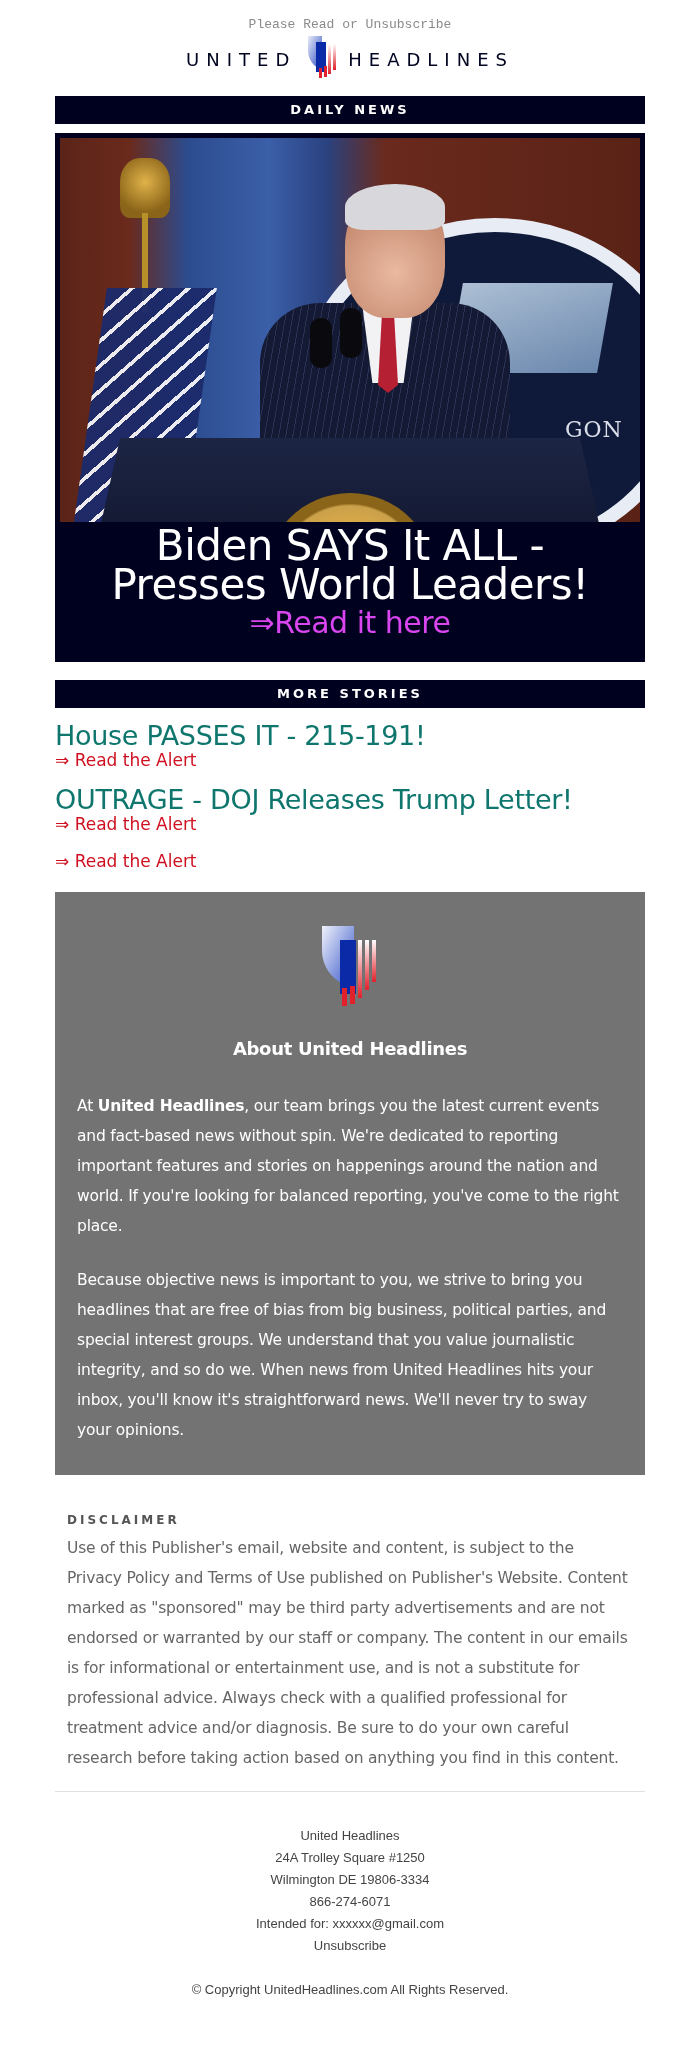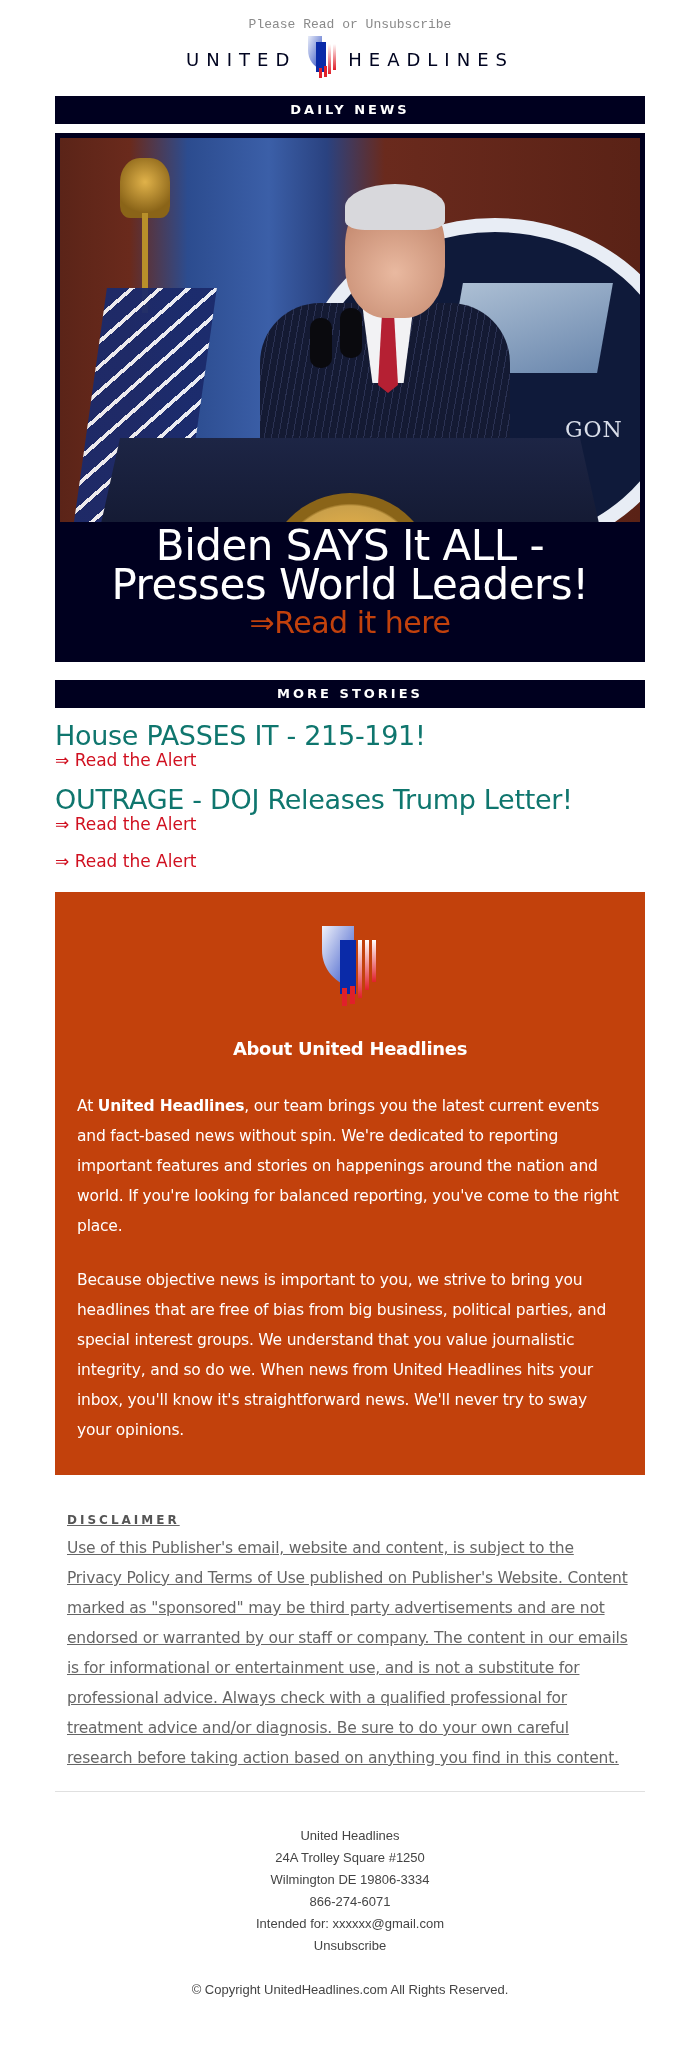--- a/index.html
+++ b/index.html
@@ -25,32 +25,32 @@
   .photo-head { position: absolute; left: 85px; top: 0; width: 100px; height: 130px; border-radius: 45% 45% 40% 40%; background: radial-gradient(circle at 50% 65%, #e9b9a0, #c58a70 70%); }
   .photo-hair { position: absolute; left: 85px; top: -4px; width: 100px; height: 46px; border-radius: 50% 50% 20% 20%; background: #d8d8dc; }
   .photo-body { position: absolute; left: 0; top: 115px; width: 250px; height: 220px; border-radius: 60px 60px 0 0; background: repeating-linear-gradient(100deg, #141a33 0 6px, #2a3152 6px 7px); }
   .photo-shirt { position: absolute; left: 102px; top: 115px; width: 52px; height: 80px; background: #f2f2f4; clip-path: polygon(0 0,100% 0, 80% 100%, 20% 100%); }
   .photo-tie { position: absolute; left: 118px; top: 125px; width: 20px; height: 80px; background: #b52033; clip-path: polygon(20% 0,80% 0,100% 90%,50% 100%,0 90%); }
   .photo-mic { position: absolute; width: 22px; height: 50px; border-radius: 10px; background: #0a0a0e; }
   .photo-podium { position: absolute; left: 40px; top: 300px; width: 500px; height: 90px; background: linear-gradient(#1d2545, #141a33); clip-path: polygon(4% 0, 96% 0, 100% 100%, 0 100%); }
   .photo-podium-seal { position: absolute; left: 205px; top: 355px; width: 170px; height: 170px; border-radius: 50%; background: radial-gradient(circle, #1b2a66 45%, #d9a949 46%, #caa04a 60%, #8a6418 62%); }
   .hero-caption { text-align: center; padding: 4px 20px 20px 20px; }
   .hero-title { color: #fff; font-family: "DejaVu Sans", sans-serif; font-size: 42px; line-height: 39px; letter-spacing: -0.5px; }
-  .hero-link { display: inline-block; color: #c2410c; font-size: 30px; line-height: 38px; text-decoration: none; letter-spacing: -0.5px; }
+  .hero-link { display: inline-block; color: #d946ef; font-size: 30px; line-height: 38px; text-decoration: none; letter-spacing: -0.5px; }
   .more-bar { margin-top: 18px; }
   .stories { padding-top: 14px; }
   .story { margin-bottom: 15px; }
   .story-title { font-size: 27px; line-height: 27px; color: #0f766e; letter-spacing: -0.3px; }
   .story-link { font-size: 17px; line-height: 22px; color: #d01020; text-decoration: none; display: inline-block; }
-  .about { margin-top: 20px; background: #c2410c; color: #fff; padding: 30px 22px 30px 22px; }
+  .about { margin-top: 20px; background: #737373; color: #fff; padding: 30px 22px 30px 22px; }
   .about-logo { display: flex; justify-content: center; height: 90px; }
   .about-title { text-align: center; font-weight: bold; font-size: 18px; margin-top: 26px; margin-bottom: 32px; letter-spacing: -0.3px; }
   .about p { font-size: 15.5px; line-height: 30px; letter-spacing: -0.2px; }
   .about p + p { margin-top: 24px; }
-  .disclaimer { padding: 38px 12px 18px 12px; color: #666; text-decoration: underline; }
+  .disclaimer { padding: 38px 12px 18px 12px; color: #666; }
   .disclaimer-label { font-size: 12px; font-weight: bold; letter-spacing: 3px; color: #555; margin-bottom: 6px; }
   .disclaimer-body { font-size: 15.5px; line-height: 30px; letter-spacing: -0.2px; color: #666; }
   .rule { border-top: 1px solid #e0e0e0; }
   .footer { text-align: center; font-family: "Liberation Sans", sans-serif; font-size: 13px; line-height: 22px; color: #444; padding-top: 33px; }
   .footer a { color: #444; text-decoration: none; }
   .copyright { margin-top: 22px; padding-bottom: 40px; }
 </style>
 </head>
 <body>
 

